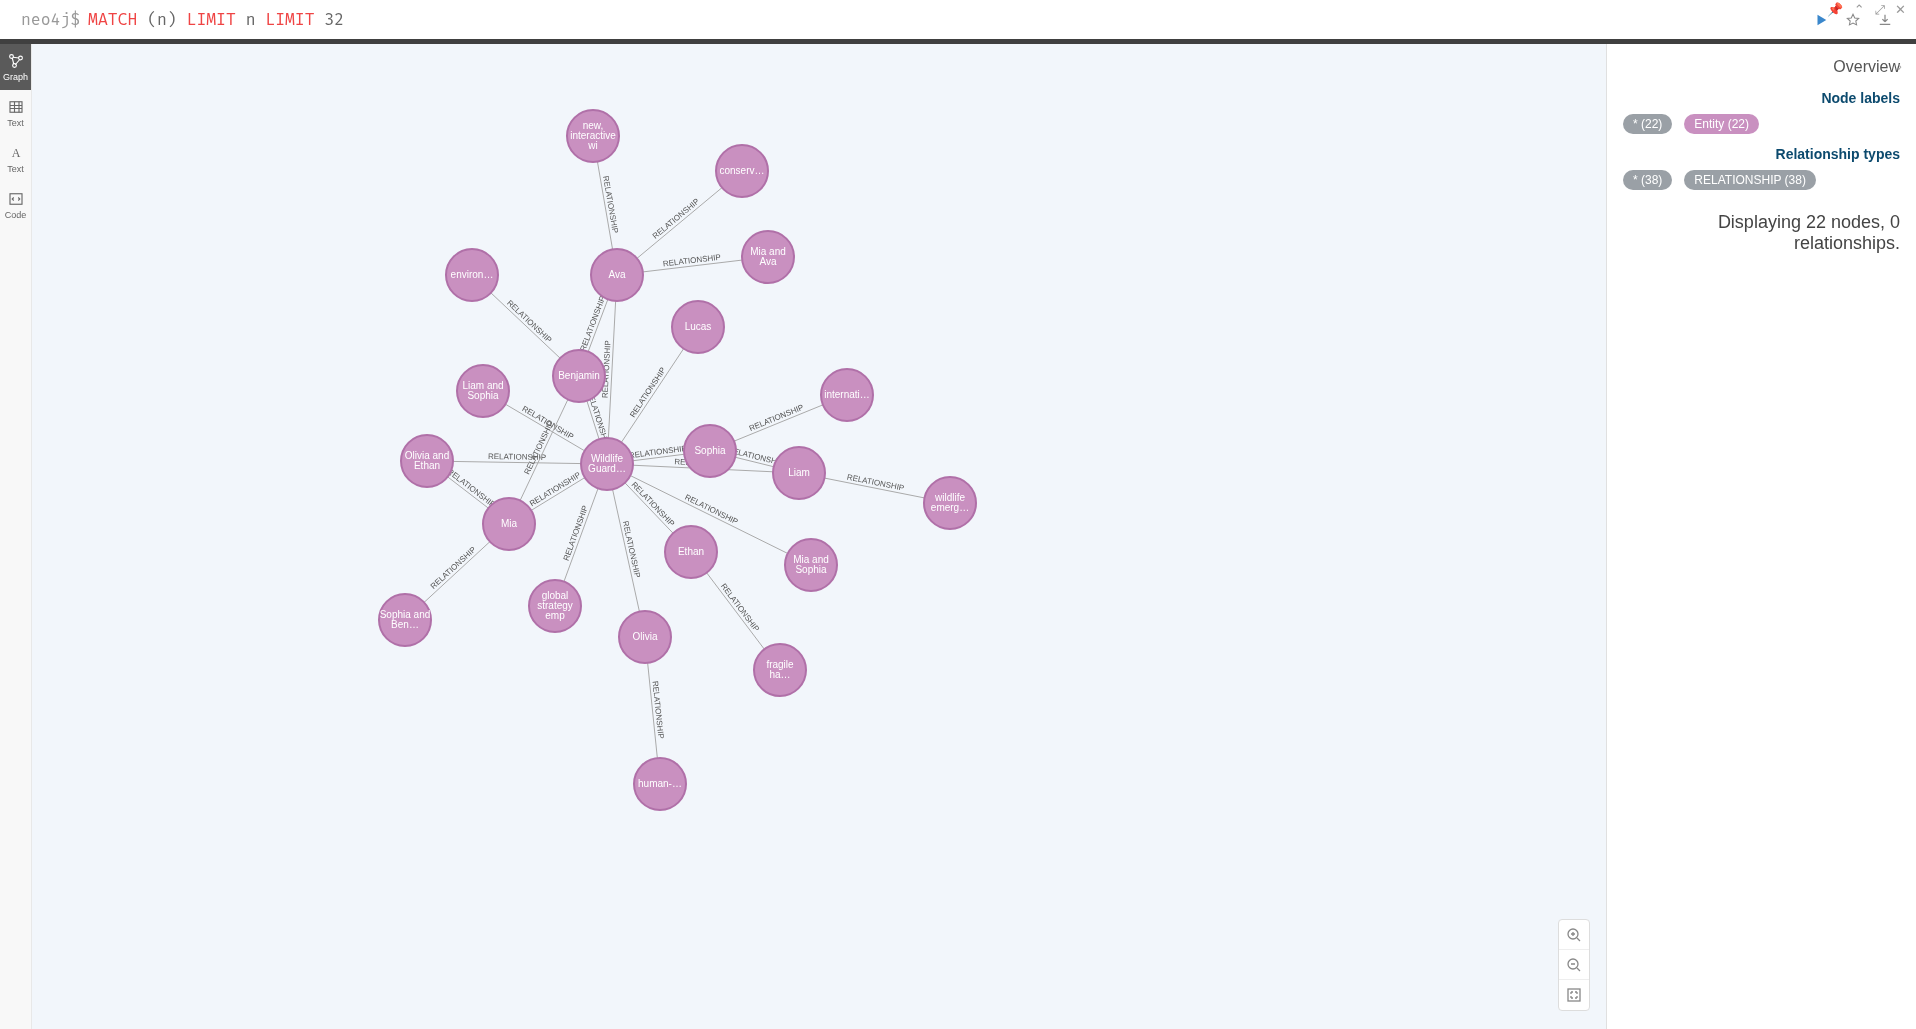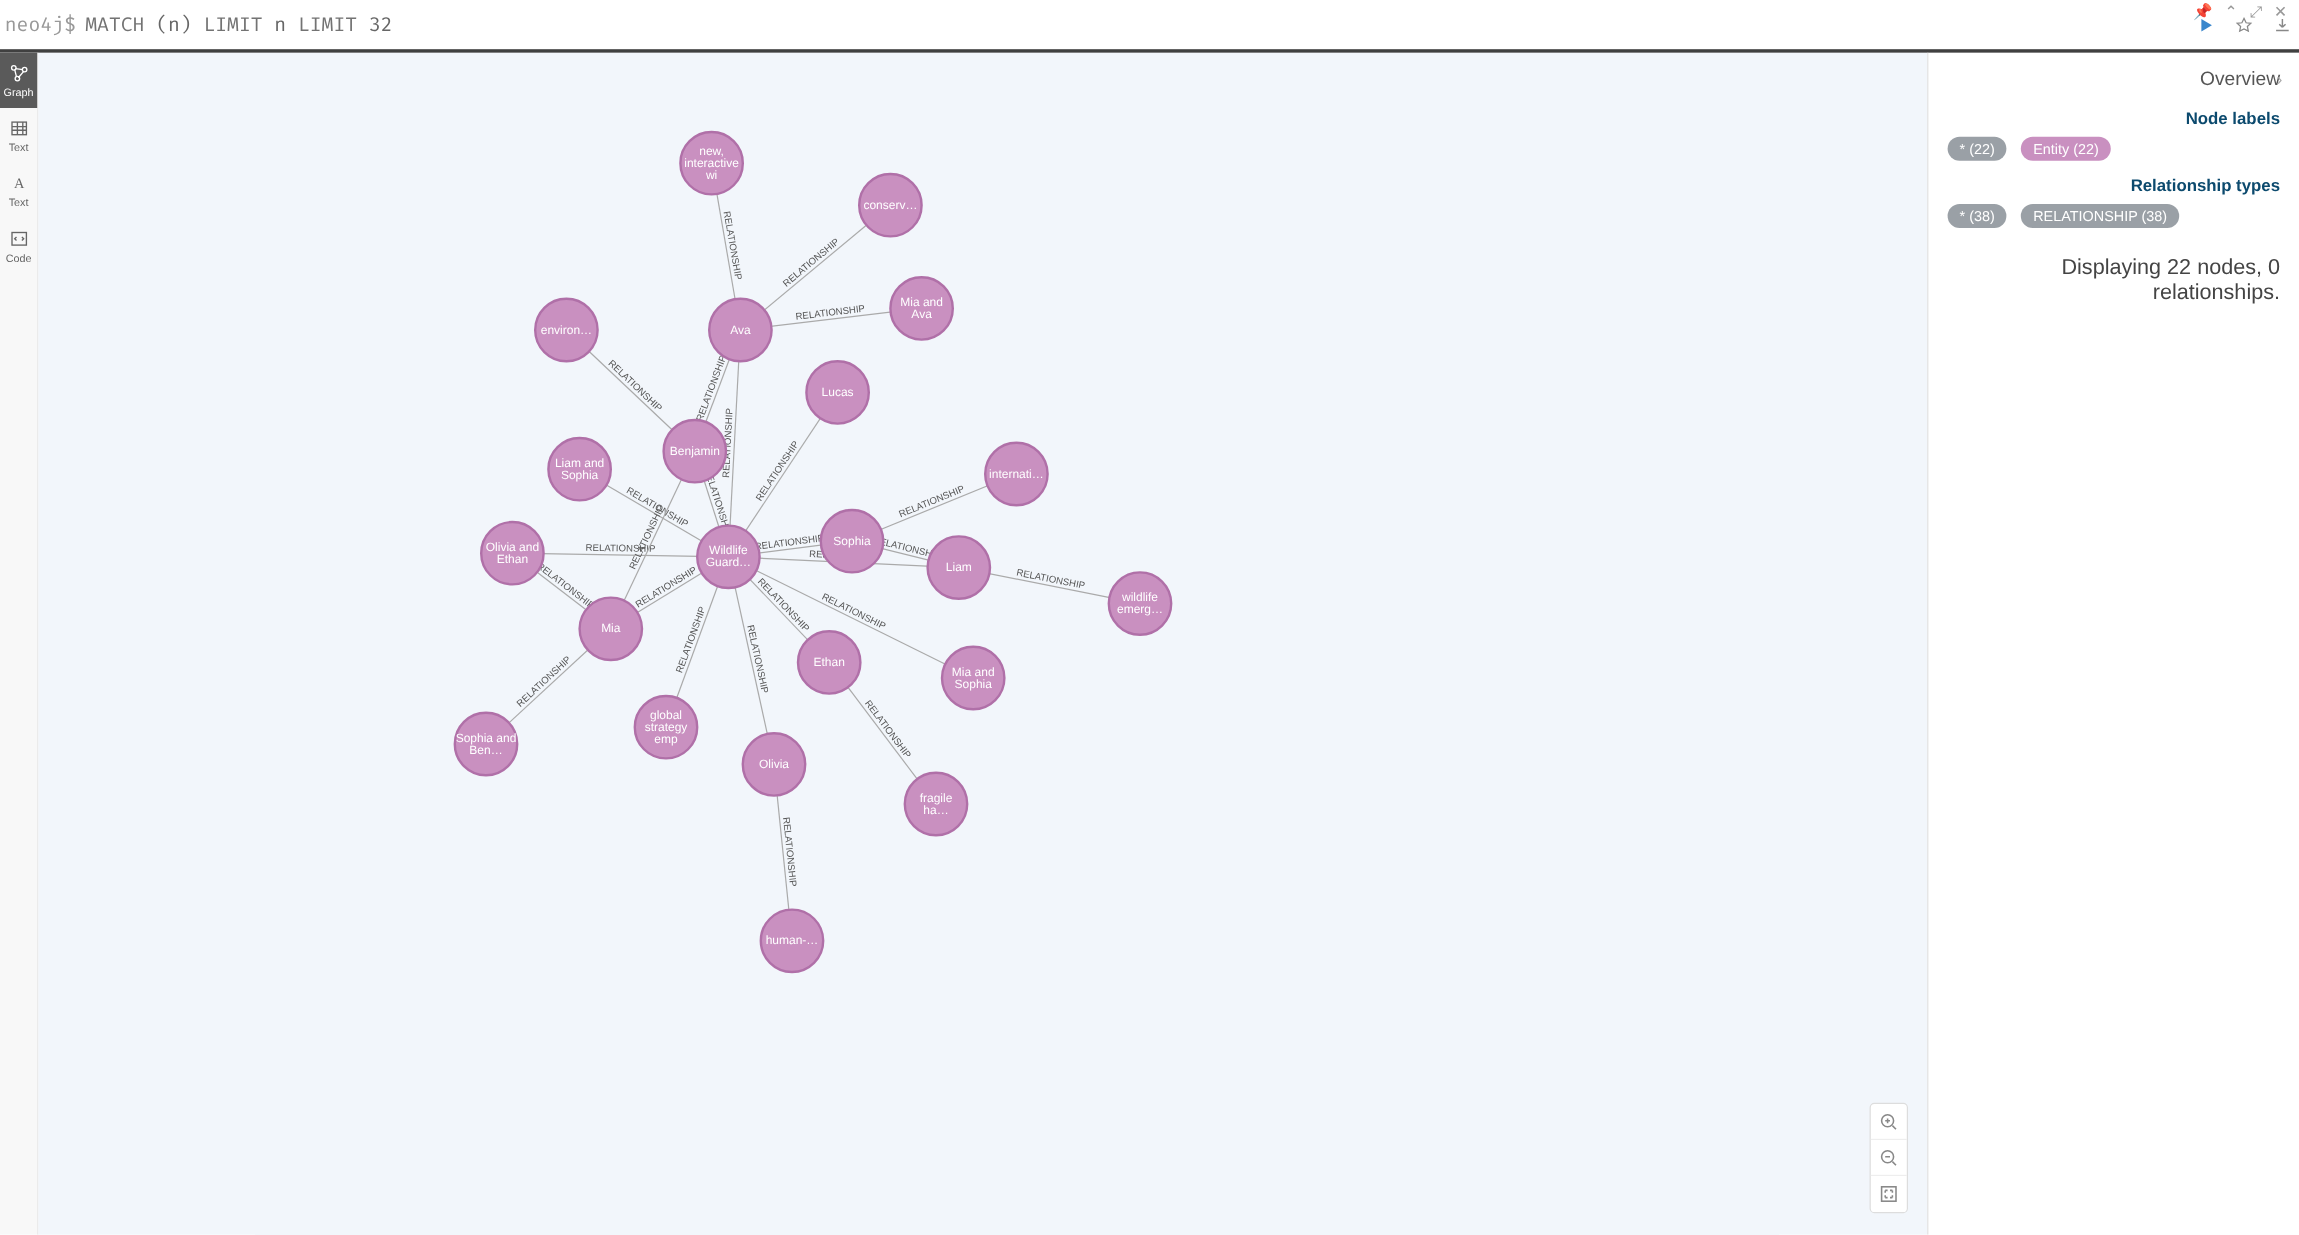--- a/index.html
+++ b/index.html
@@ -1,21 +1,21 @@
 <!DOCTYPE html>
 <html><head>
 <meta charset="utf-8">
 <style>
 * { box-sizing: border-box; margin: 0; padding: 0; }
 body { font-family: -apple-system, BlinkMacSystemFont, "Segoe UI", Helvetica, Arial, sans-serif; background: #fff; width: 1916px; height: 1029px; overflow: hidden; position: relative; }
 
-.header-bar { display: flex; align-items: center; height: 44px; border-bottom: 3px solid #404040; padding: 0 0; }
+.header-bar { display: flex; align-items: center; height: 44px; border-bottom: 5px solid #404040; padding: 0 17px; }
 .prompt { font-family: "Fira Code", Consolas, monospace; color: #999; font-size: 16px; padding: 0 4px; }
 .query-input { flex: 1; font-family: "Fira Code", Consolas, monospace; font-size: 16px; border: none; outline: none; padding: 0 4px; color: #666; background: transparent; min-width: 0; }
-.query-input .kw { color: #737373; margin-top: 32px; }
+.query-input .kw { color: #ef4444; margin-top: 32px; }
 .header-actions { display: flex; align-items: center; gap: 4px; }
 .hdr-btn { width: 28px; height: 28px; display: flex; align-items: center; justify-content: center; cursor: pointer; color: #888; border-radius: 3px; }
 .play-btn { color: #3a87cc; }
 
 .main-area { display: flex; height: calc(100% - 44px); }
 
 .left-tabs { width: 32px; background: #f8f8f8; border-right: 1px solid #e8e8e8; display: flex; flex-direction: column; }
 .tab-btn { height: 46px; display: flex; flex-direction: column; align-items: center; justify-content: center; font-size: 9px; color: #666; cursor: pointer; gap: 2px; }
 .tab-btn.active { background: #5a5a5a; color: #fff; }
 .tab-btn svg { width: 18px; height: 18px; }

